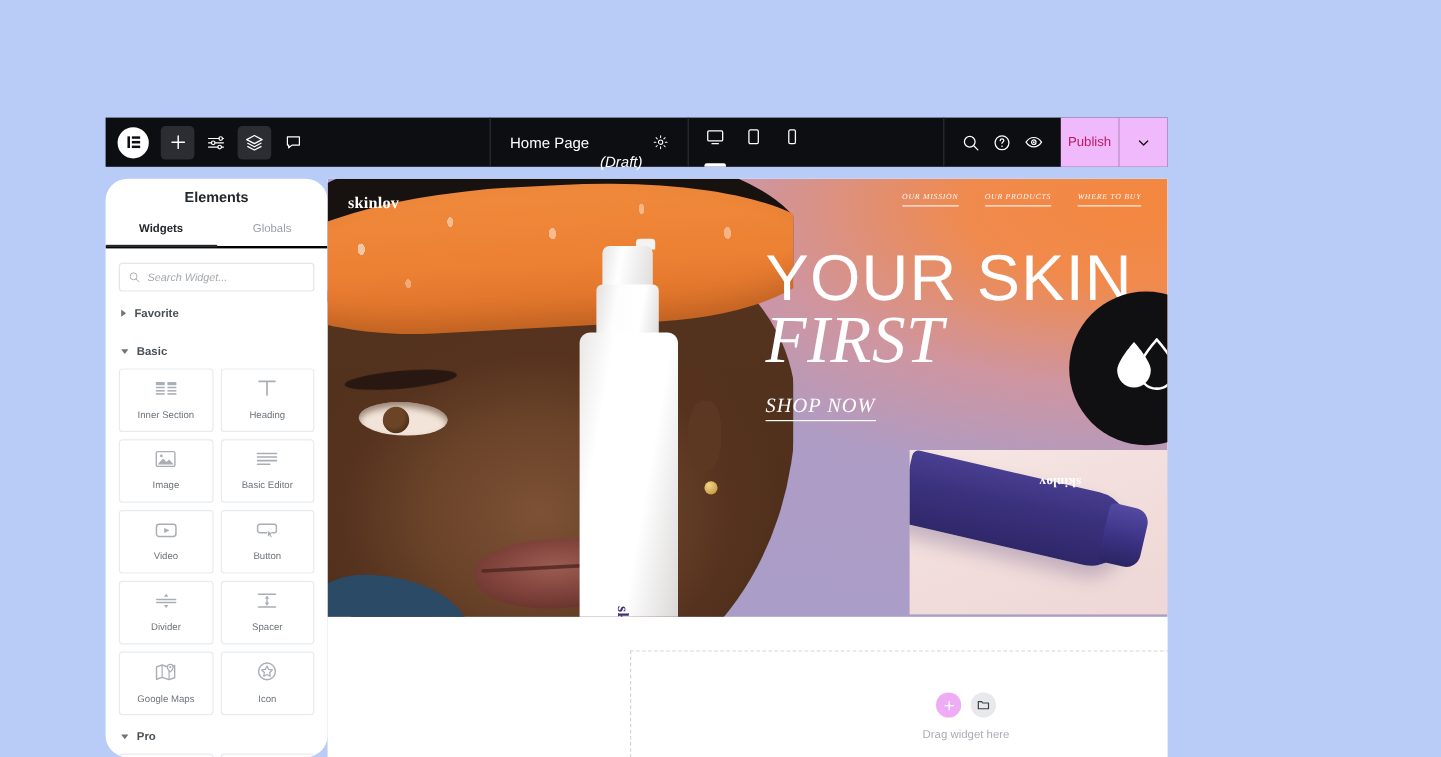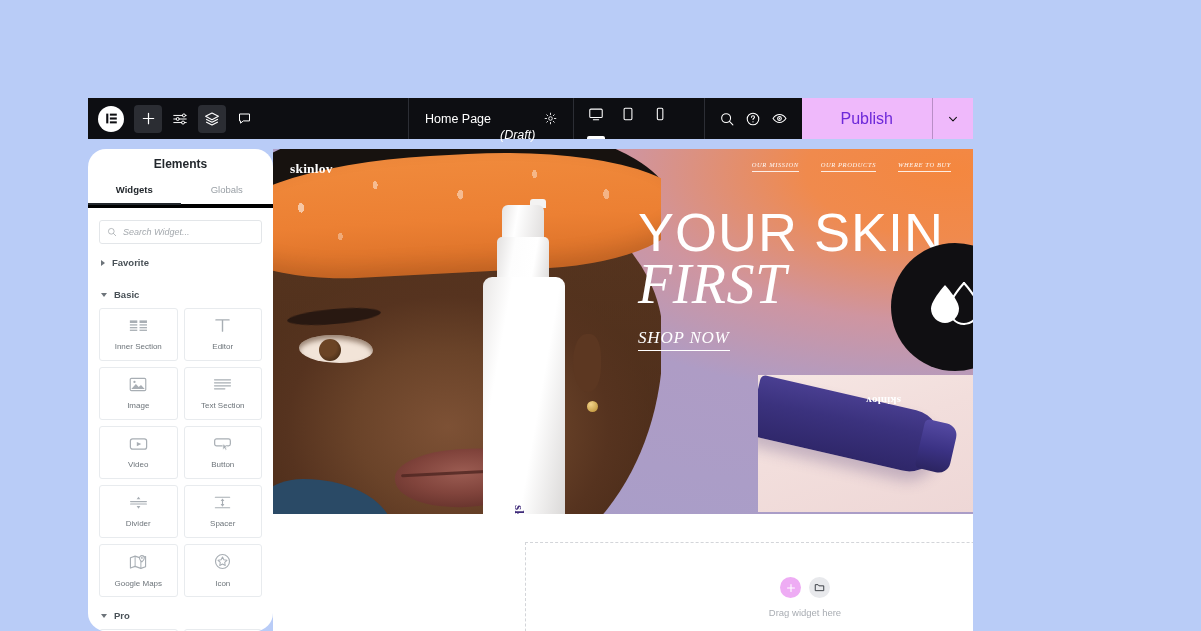--- a/index.html
+++ b/index.html
@@ -102,24 +102,24 @@
     padding: 0 14px;
   }
   .publish-wrap {
     display: flex;
     align-items: stretch;
     background: #efb9fb;
     color: #141414;
   }
   .publish-btn {
     display: flex; align-items: center; justify-content: center;
-    padding: 0 39px;
-    font-size: 16px;
+    padding: 0 6px;
+    font-size: 11px;
     font-weight: 400;
-    color: #6d28d9;
+    color: #be185d;
   }
   .publish-sep { width: 1px; background: #b98ec6; }
   .publish-more {
     width: 40px;
     display: flex; align-items: center; justify-content: center;
   }
 
   
   .workspace {
     position: absolute;
@@ -142,21 +142,21 @@
   }
   .panel-title {
     height: 33px;
     display: flex; align-items: center; justify-content: center;
     font-size: 12px;
     font-weight: bold;
     color: #23282d;
   }
   .panel-tabs {
     display: flex;
-    border-bottom: 4px solid #000000;
+    border-bottom: 2px solid #000000;
   }
   .panel-tab {
     flex: 1 1 0;
     text-align: center;
     font-size: 9.5px;
     padding: 6px 0 8px;
     color: #9aa0a6;
     border-bottom: 2px solid transparent;
     margin-bottom: -1px;
   }
@@ -695,41 +695,41 @@
             </span>
             <span class="wlabel">Inner Section</span>
           </div>
 
           <div class="widget-card">
             <span>
               <svg width="17" height="15" viewBox="0 0 18 16" aria-hidden="true">
                 <path d="M2 2h14M9 2v12" stroke="#a8aeb4" stroke-width="1.5" stroke-linecap="round"></path>
               </svg>
             </span>
-            <span class="wlabel">Editor</span>
+            <span class="wlabel">Heading</span>
           </div>
 
           <div class="widget-card">
             <span>
               <svg width="18" height="15" viewBox="0 0 20 17" aria-hidden="true">
                 <rect x="1.2" y="1.5" width="17.6" height="14" rx="1.4" fill="none" stroke="#a8aeb4" stroke-width="1.3"></rect>
                 <circle cx="6" cy="5.6" r="1.3" fill="#a8aeb4"></circle>
                 <path d="M2.4 13.6 7.6 8l3.2 3.4L13.4 9l4.2 4.6z" fill="#a8aeb4"></path>
               </svg>
             </span>
             <span class="wlabel">Image</span>
           </div>
 
           <div class="widget-card">
             <span>
               <svg width="19" height="14" viewBox="0 0 20 15" aria-hidden="true">
                 <path d="M1.5 2h17M1.5 5.2h17M1.5 8.4h17M1.5 11.6h11" stroke="#a8aeb4" stroke-width="1.4" stroke-linecap="round"></path>
               </svg>
             </span>
-            <span class="wlabel">Text Section</span>
+            <span class="wlabel">Basic Editor</span>
           </div>
 
           <div class="widget-card">
             <span>
               <svg width="19" height="14" viewBox="0 0 20 15" aria-hidden="true">
                 <rect x="1.3" y="2" width="17.4" height="11" rx="2.4" fill="none" stroke="#a8aeb4" stroke-width="1.3"></rect>
                 <path d="M8.2 5.3 13 7.5l-4.8 2.3z" fill="#a8aeb4"></path>
               </svg>
             </span>
             <span class="wlabel">Video</span>

